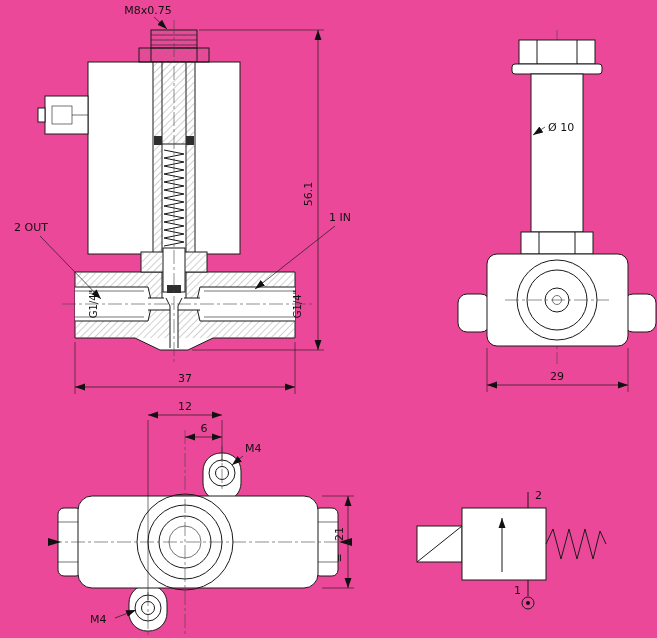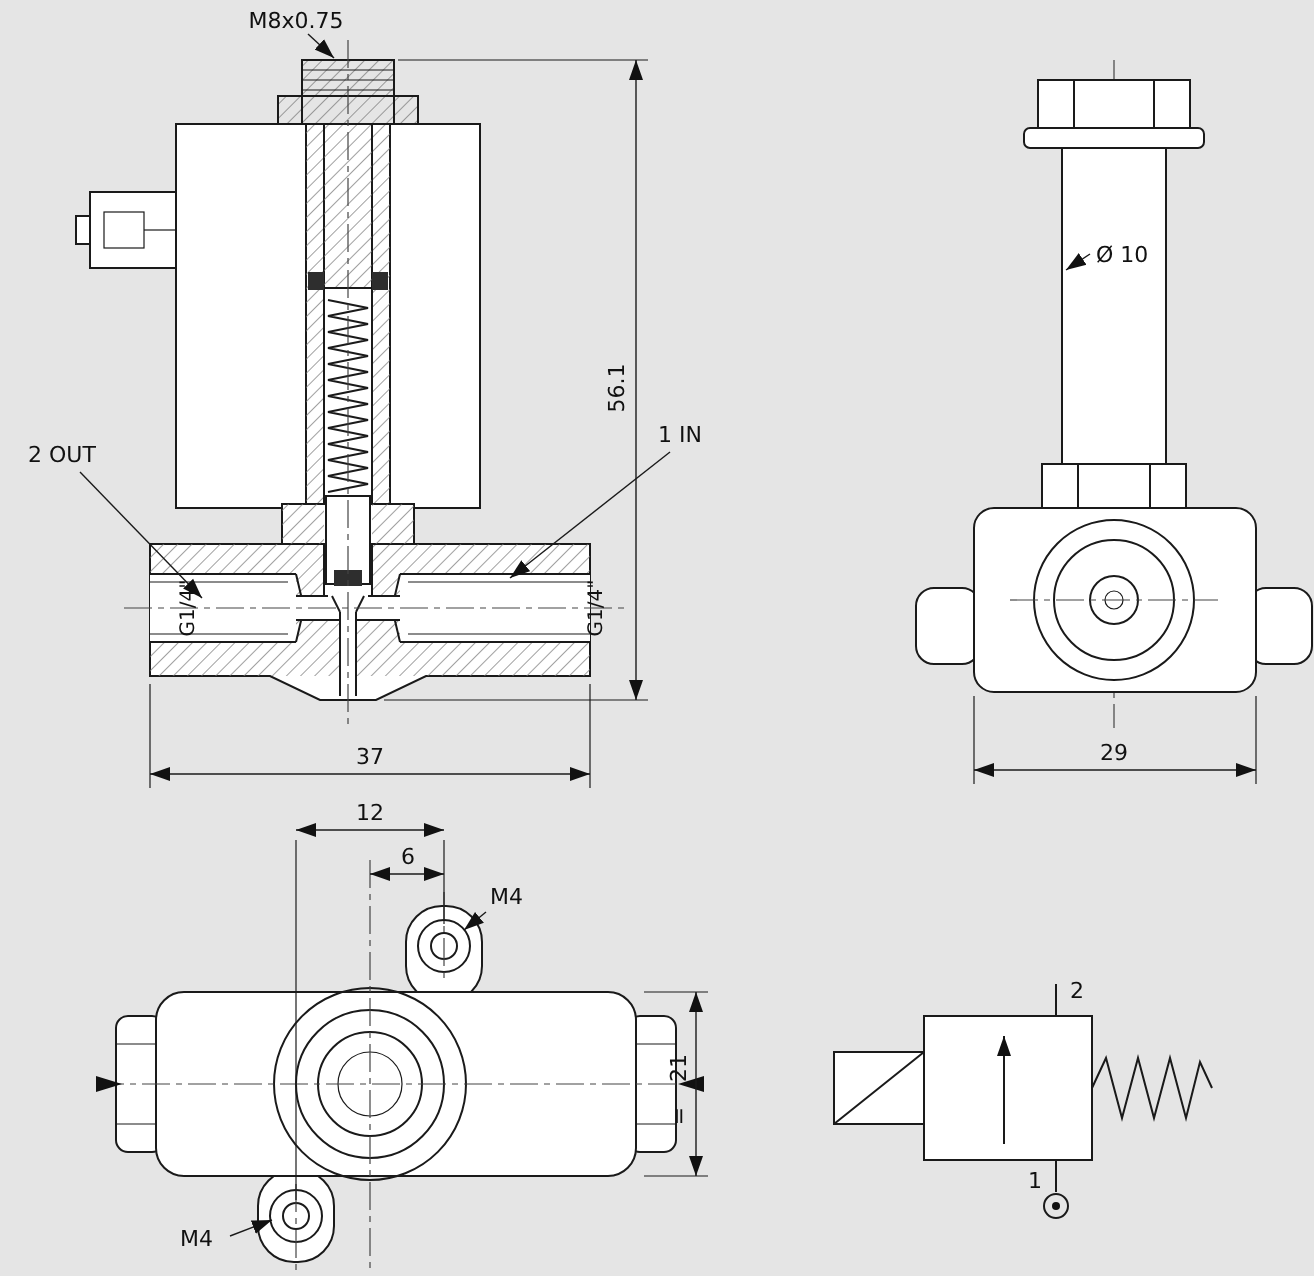--- a/index.html
+++ b/index.html
@@ -1,16 +1,16 @@
 <!DOCTYPE html>
 <html><head>
 <meta charset="utf-8">
 <style>
   html,body{margin:0;padding:0;background:#fff;}
-  .canvas{position:relative;width:657px;height:638px;background:#e5e5e5;overflow:hidden;}
+  .canvas{position:relative;width:657px;height:638px;background:#ec4899;overflow:hidden;}
   svg{display:block;}
   text{font-family:"DejaVu Sans","Liberation Sans",sans-serif;font-size:11px;fill:#111;}
   .ts{font-size:10px;}
   .ln{stroke:#1a1a1a;stroke-width:1;fill:none;}
   .thin{stroke:#1a1a1a;stroke-width:0.6;fill:none;}
   .dim{stroke:#1a1a1a;stroke-width:0.7;fill:none;}
   .cl{stroke:#444;stroke-width:0.6;fill:none;stroke-dasharray:14 3 3 3;}
   .white{fill:#ffffff;stroke:#1a1a1a;stroke-width:1;}
   .hat{fill:url(#hatch);stroke:none;}
   .hatln{fill:url(#hatch);stroke:#1a1a1a;stroke-width:1;}

